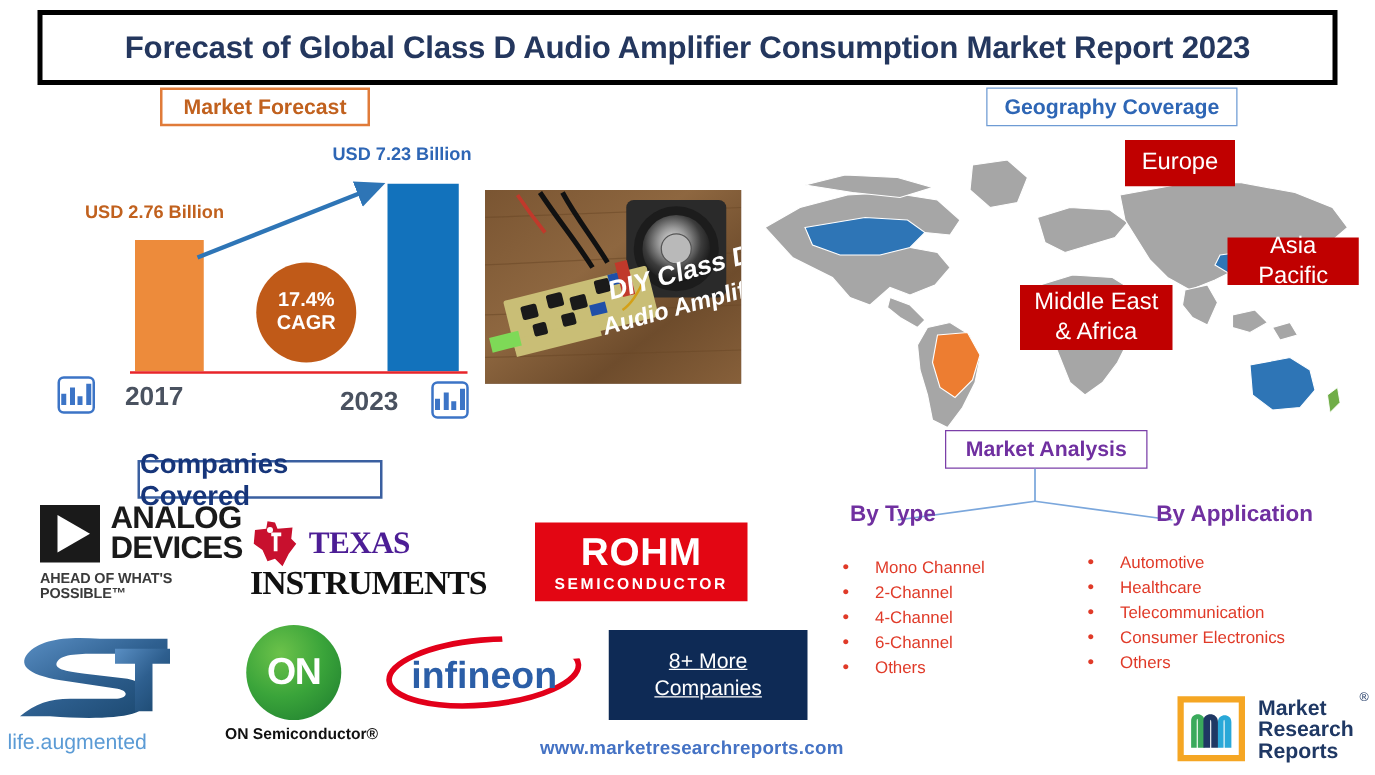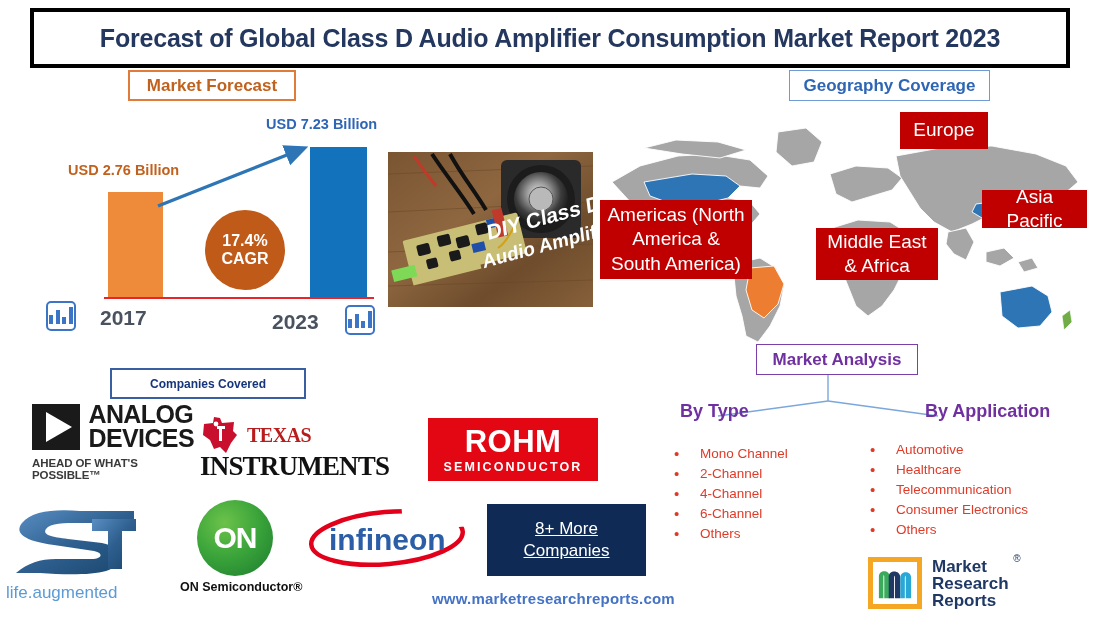--- a/index.html
+++ b/index.html
@@ -34,21 +34,21 @@
   .hdr-forecast {
     left: 128px; top: 70px; width: 168px; height: 31px;
     border: 2px solid #E07B39; color: #C1611E; font-size: 17px;
   }
   .hdr-geo {
     left: 789px; top: 70px; width: 201px; height: 31px;
     border: 1.5px solid #6E9BD4; color: #2E66B5; font-size: 17px;
   }
   .hdr-companies {
     left: 110px; top: 368px; width: 196px; height: 31px;
-    border: 2px solid #3A5FA0; color: #16357A; font-size: 12px;
+    border: 2px solid #3A5FA0; color: #16357A; font-size: 22px;
   }
   .hdr-analysis {
     left: 756px; top: 344px; width: 162px; height: 31px;
     border: 1.5px solid #7B3FA8; color: #7030A0; font-size: 17px;
   }
 
   
   .chart-area { position: absolute; left: 30px; top: 110px; width: 350px; height: 240px; }
   .bar {
     position: absolute; bottom: 53px;
@@ -157,21 +157,21 @@
   }
   .adi-tag {
     margin-top: 7px; font-size: 11.5px; font-weight: bold; color: #3A3A3A;
     letter-spacing: -0.1px;
   }
 
   
   .ti { left: 200px; top: 415px; width: 205px; height: 70px; }
   .ti-top { display: flex; align-items: center; gap: 5px; }
   .ti-mark { position: relative; width: 42px; height: 40px; }
-  .ti-word1 { font-size: 20px; font-weight: bold; color: #b91c1c; font-family: "Liberation Serif", serif; letter-spacing: -0.5px; }
+  .ti-word1 { font-size: 25px; font-weight: bold; color: #4c1d95; font-family: "Liberation Serif", serif; letter-spacing: -0.5px; }
   .ti-word2 { font-size: 27px; font-weight: bold; color: #111; font-family: "Liberation Serif", serif; letter-spacing: -0.8px; margin-top: -4px; }
 
   
   .rohm {
     left: 428px; top: 418px; width: 170px; height: 63px;
     background: #E30613; color: #ffffff;
     display: flex; flex-direction: column; align-items: center; justify-content: center;
   }
   .rohm-name { font-size: 31px; font-weight: bold; letter-spacing: 0.5px; line-height: 1; }
   .rohm-sub { font-size: 12.5px; font-weight: bold; letter-spacing: 2.1px; margin-top: 3px; }
@@ -202,21 +202,21 @@
     text-align: center; font-size: 17px; line-height: 1.32; text-decoration: underline;
   }
 
   
   .url-text {
     position: absolute; left: 432px; top: 590px;
     font-size: 15px; font-weight: bold; color: #4472C4; letter-spacing: 0.2px;
   }
 
   
-  .mrr { position: absolute; left: 868px; top: 554px; width: 215px; height: 58px; display: flex; align-items: center; gap: 10px; }
+  .mrr { position: absolute; left: 868px; top: 554px; width: 215px; height: 58px; display: flex; align-items: center; gap: 10px; justify-content: flex-end; }
   .mrr-badge {
     width: 54px; height: 52px; border: 5px solid #F5A623; background: #ffffff;
     display: flex; align-items: center; justify-content: center;
   }
   .mrr-words { line-height: 1.0; position: relative; }
   .mrr-words div { font-size: 17px; font-weight: bold; color: #1F3864; }
   .mrr-reg { position: absolute; right: -12px; top: -4px; font-size: 10px; color: #1F3864; }
 </style>
 </head>
 <body>
@@ -363,21 +363,20 @@
       </g>
 
       <path d="M44 72 L92 64 L126 66 L140 76 L128 88 L104 94 L72 94 L50 86 Z" fill="#2E75B6" stroke="#ffffff" stroke-width="0.9"></path>
       <path d="M150 158 L174 156 L184 174 L178 194 L164 208 L152 200 L146 180 Z" fill="#ED7D31" stroke="#ffffff" stroke-width="0.9"></path>
       <path d="M376 94 L406 90 L418 98 L408 108 L382 108 L372 102 Z" fill="#2E75B6" stroke="#ffffff" stroke-width="0.9"></path>
       <path d="M400 182 L432 176 L448 186 L452 202 L440 216 L418 218 L402 206 Z" fill="#2E75B6" stroke="#ffffff" stroke-width="0.9"></path>
       <path d="M462 206 L470 200 L472 212 L464 220 Z" fill="#70AD47" stroke="#ffffff" stroke-width="0.7"></path>
     </svg>
   </div>
 
-  <div class="geo-label geo-americas">Americas (North America &amp; South America)</div>
   <div class="geo-label geo-europe">Europe</div>
   <div class="geo-label geo-mea">Middle East &amp; Africa</div>
   <div class="geo-label geo-asia">Asia Pacific</div>
 
   <div class="hdr-box hdr-analysis">Market Analysis</div>
 
   <div class="analysis-wrap">
     <svg class="connector-svg" viewBox="0 0 440 90">
       <line x1="188" y1="31" x2="188" y2="57" stroke="#7BA7DC" stroke-width="1.4"></line>
       <line x1="188" y1="57" x2="78" y2="72" stroke="#7BA7DC" stroke-width="1.4"></line>

